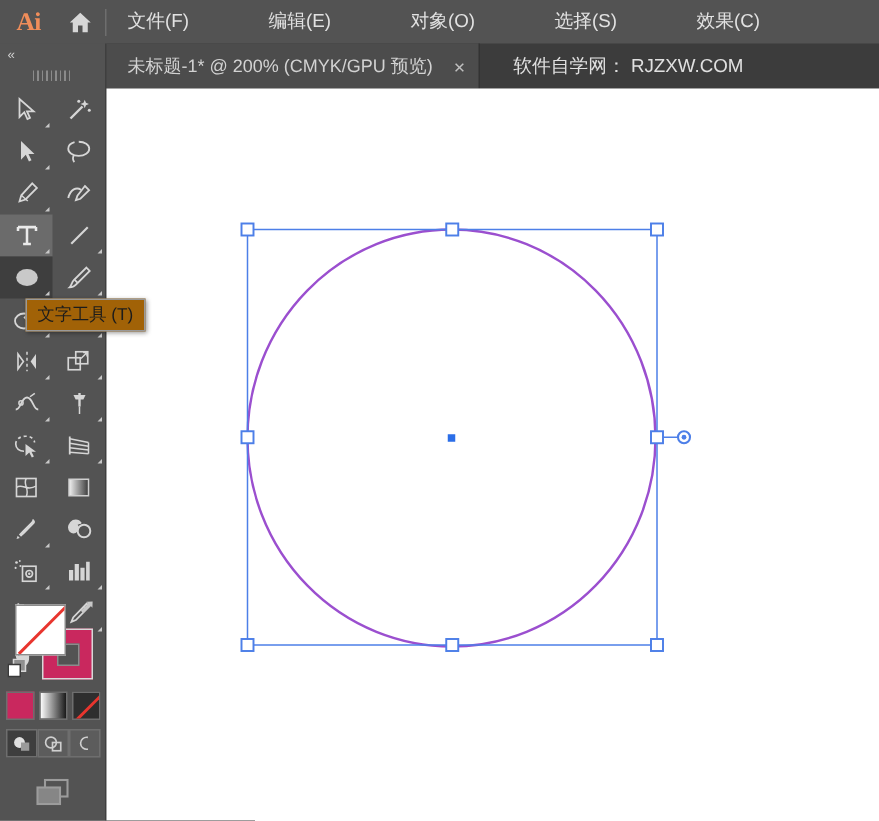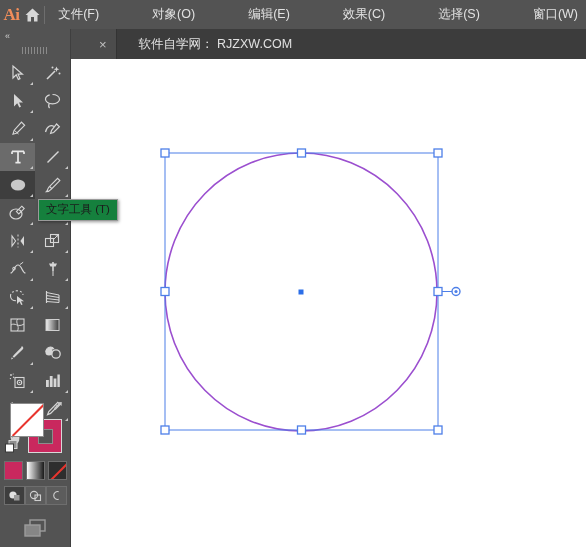--- a/index.html
+++ b/index.html
@@ -99,22 +99,22 @@
   .tool .corner {
     position: absolute; right: 2px; bottom: 2px;
     width: 0; height: 0;
     border-left: 3px solid transparent;
     border-bottom: 3px solid #c8c8c8;
   }
 
   
   .tooltip {
     position: absolute;
-    left: 38px; top: 170px;
-    background: #15803d;
+    left: 17px; top: 170px;
+    background: #a16207;
     border: 1px solid #9a9a9a;
     box-shadow: 1px 1px 3px rgba(0,0,0,.4);
     padding: 2px 7px 3px 7px;
     font-size: 11.5px; color: #1c1c1c;
     white-space: nowrap;
     z-index: 60;
   }
 
   
   .colorzone { position: absolute; left: 0; top: 368px; width: 71px; }
@@ -202,30 +202,30 @@
   <div class="menubar">
     <div class="ai-logo">Ai</div>
     <div class="home-btn">
       <svg width="17" height="16" viewBox="0 0 17 16">
         <path d="M8.5 1.5 L15.5 8 L13.5 8 L13.5 14.5 L10 14.5 L10 10 L7 10 L7 14.5 L3.5 14.5 L3.5 8 L1.5 8 Z" fill="#d7d7d7"></path>
       </svg>
     </div>
     <div class="menu-sep"></div>
     <div class="menu-items">
       <div class="menu-item">文件(F)</div>
+      <div class="menu-item">编辑(E)</div>
       <div class="menu-item">对象(O)</div>
-      <div class="menu-item">编辑(E)</div>
+      <div class="menu-item">选择(S)</div>
       <div class="menu-item">效果(C)</div>
-      <div class="menu-item">选择(S)</div>
-      <div class="menu-item">窗口(W)</div>
     </div>
   </div>
 
   <div class="tabbar">
     <div class="tab">
+      <span class="tab-title">未标题-1* @ 200% (CMYK/GPU 预览)</span>
       <span class="tab-close">×</span>
     </div>
     <div class="site-label">软件自学网： RJZXW.COM</div>
   </div>
 
   <div class="toolpanel">
     <div class="tp-collapse">«</div>
     <div class="tp-grip">
       <div class="grip-dots"></div>
     </div>

